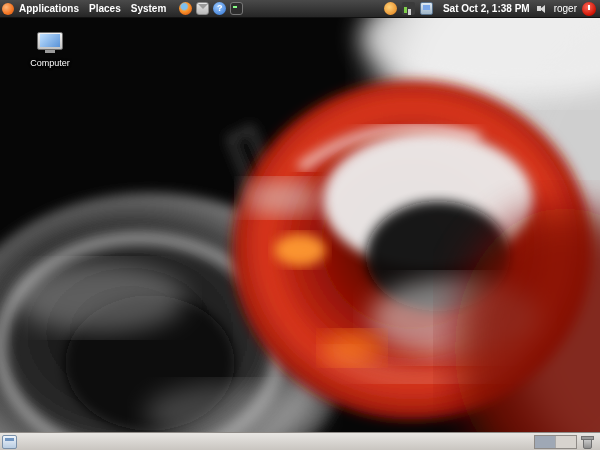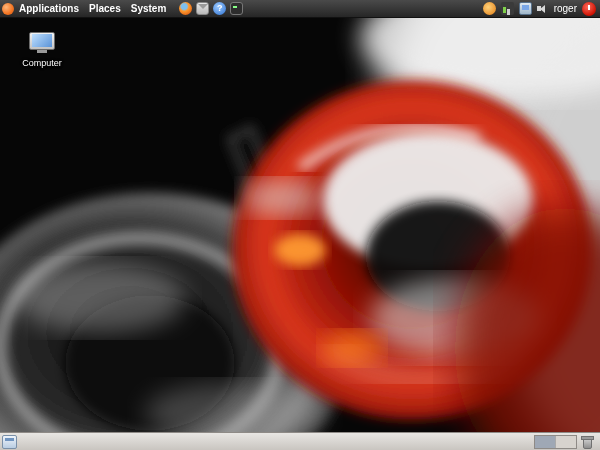--- a/index.html
+++ b/index.html
@@ -47,21 +47,21 @@
      border-bottom:4px solid transparent; border-right:5px solid #d8d8d8; top:2.5px; }
   .user { font-weight:normal; padding:0 5px; }
   .power { width:14px; height:14px; border-radius:50%; margin-right:2px;
      background:radial-gradient(circle at 40% 35%, #ff6a5a, #cc1102 70%, #7d0a00); position:relative; }
   .power::after { content:""; position:absolute; left:6px; top:3px; width:2px; height:5px; background:#fff; }
 
   
   .desktop { position:relative; flex:1; overflow:hidden; background:#050505; }
   .wallpaper { position:absolute; inset:0; width:100%; height:100%; }
 
-  .desktop-icon { position:absolute; left:14px; top:14px; width:56px; text-align:center; cursor:default; }
+  .desktop-icon { position:absolute; left:22px; top:14px; width:56px; text-align:center; cursor:default; }
   .computer-glyph { width:30px; height:24px; margin:0 auto; position:relative; }
   .computer-glyph .monitor { width:26px; height:18px; margin:0 auto;
      background:linear-gradient(#f2f2f2,#c2c2c2); border:1px solid #6b6b6b; border-radius:2px; }
   .computer-glyph .monitor::after { content:""; position:absolute; left:5px; top:2px; width:20px; height:13px;
      background:linear-gradient(135deg,#bfe0ff,#5a93d8); }
   .computer-glyph .stand { width:10px; height:3px; margin:0 auto; background:#9a9a9a; }
   .desktop-icon .label { margin-top:2px; font-size:9px; color:#fff; text-shadow:0 1px 2px #000, 0 0 3px #000; }
 
   
   .panel-bottom {
@@ -106,20 +106,21 @@
     </div>
 
     <div class="spacer"></div>
 
     <div class="tray">
       <span class="ticon icon-update"></span>
       <span class="ticon icon-network"></span>
       <span class="ticon icon-display"></span>
     </div>
 
+    <div class="clock">Sat Oct 2,  1:38 PM</div>
     <span class="speaker"></span>
     <div class="user">roger</div>
     <span class="power"></span>
   </div>
 
   <div class="desktop">
     <svg class="wallpaper" viewBox="0 0 600 414" preserveAspectRatio="none">
       <defs>
         <radialGradient id="redG" cx="50%" cy="48%" r="60%">
           <stop offset="0%" stop-color="#2a0402"></stop>

